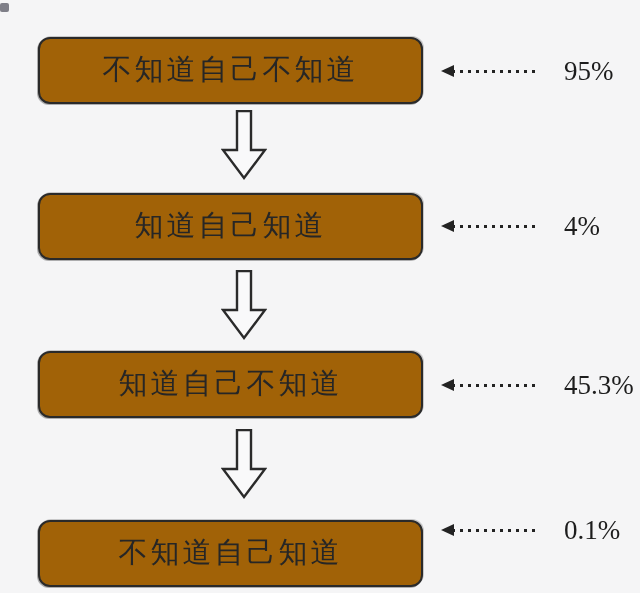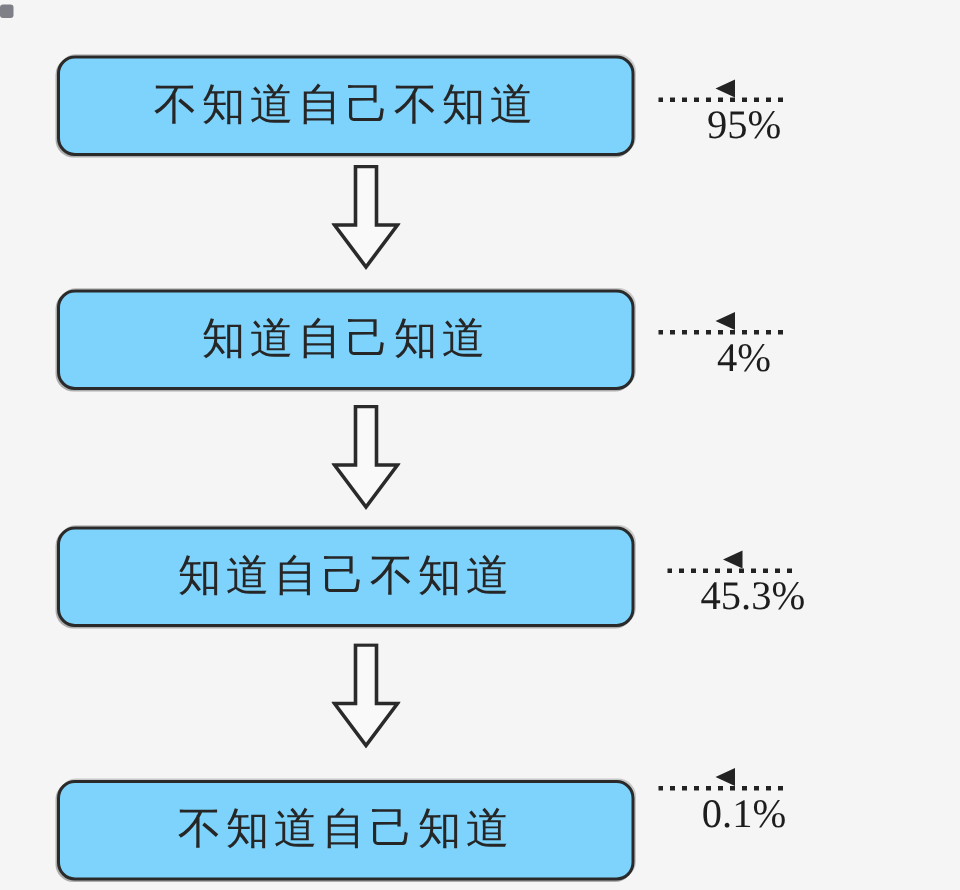--- a/index.html
+++ b/index.html
@@ -17,21 +17,21 @@
   .stage {
     position: absolute;
     inset: 0;
   }
   
   .flow-box {
     position: absolute;
     left: 38px;
     width: 381px;
     height: 63px;
-    background: #7dd3fc;
+    background: #a16207;
     border: 2px solid #2a2a2a;
     border-radius: 12px;
     box-shadow: -1px 1px 0 rgba(40,40,40,0.35), 1px -1px 0 rgba(40,40,40,0.22);
     display: flex;
     align-items: center;
     justify-content: center;
   }
   .flow-box .box-label {
     font-size: 29px;
     letter-spacing: 3px;
@@ -55,21 +55,20 @@
   .arrow-2 { top: 270px; }
   .arrow-3 { top: 429px; }
 
   
   .annot {
     position: absolute;
     left: 441px;
     height: 36px;
     display: flex;
     align-items: center;
-    flex-direction: column;
   }
   .annot-1 { top: 53px; }
   .annot-2 { top: 208px; }
   .annot-3 { top: 367px; }
   .annot-4 { top: 512px; }
   .arrowhead-left {
     width: 0;
     height: 0;
     border-right: 13px solid #232323;
     border-top: 6px solid transparent;

